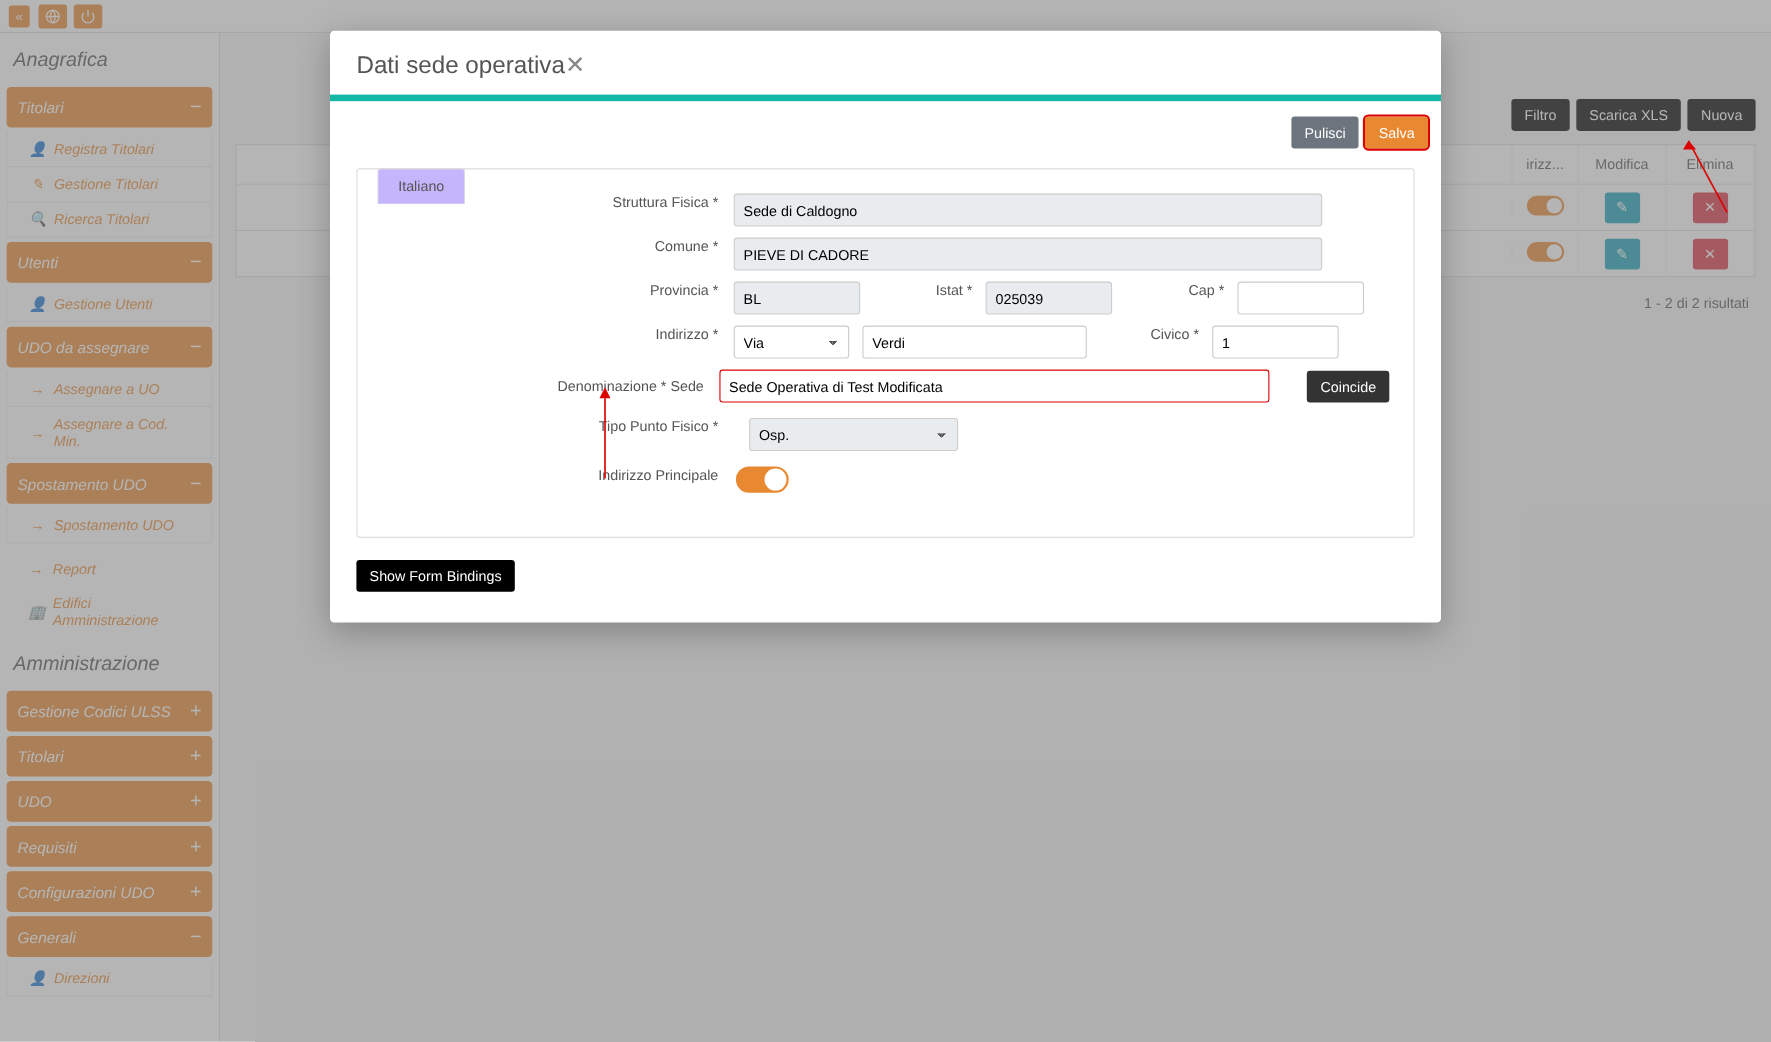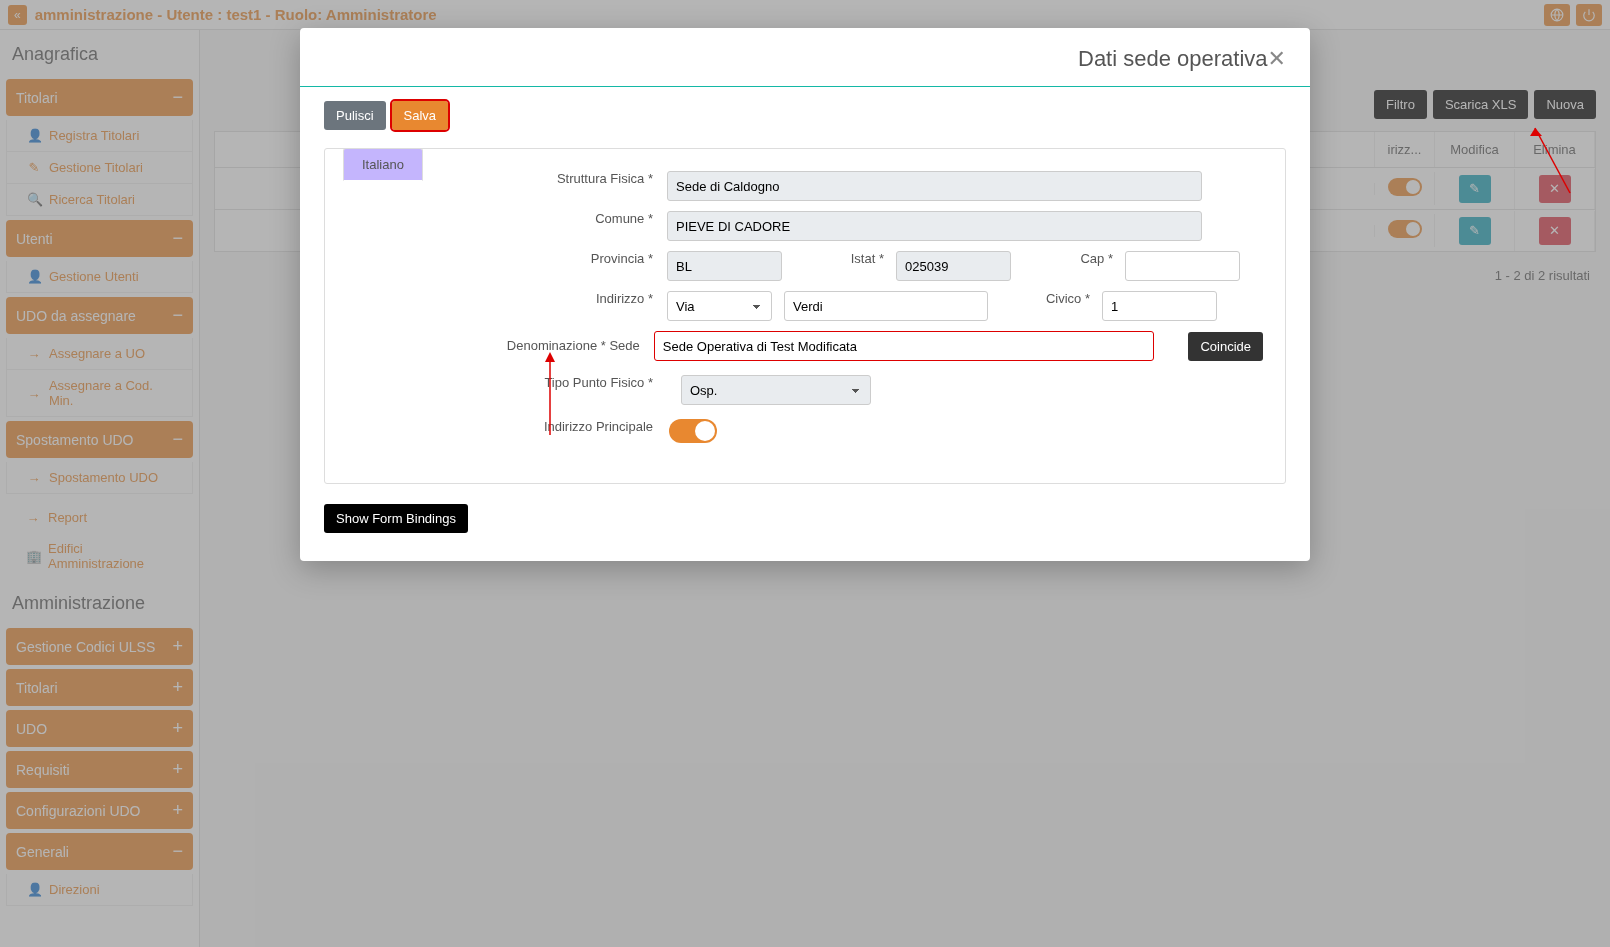--- a/index.html
+++ b/index.html
@@ -3,21 +3,21 @@
 <meta charset="utf-8">
 <style>
   * { box-sizing: border-box; margin: 0; padding: 0; }
   body { font-family: -apple-system, BlinkMacSystemFont, "Segoe UI", Arial, sans-serif; font-size: 13px; background: #f5f5f5; color: #333; overflow: hidden; width: 1610px; height: 947px; position: relative; }
   .header-bar { background: #fff; height: 30px; display: flex; align-items: center; padding: 0 8px; border-bottom: 1px solid #ddd; }
   .header-collapse { background: #e88830; color: #fff; padding: 3px 6px; border-radius: 3px; font-size: 12px; margin-right: 8px; cursor: pointer; }
   .header-title { color: #e88830; font-weight: 600; font-size: 15px; flex: 1; }
   .header-icons { display: flex; gap: 6px; }
   .header-icon { background: #e88830; color: #fff; width: 26px; height: 22px; border-radius: 3px; display: flex; align-items: center; justify-content: center; cursor: pointer; }
   .main-wrap { display: flex; height: calc(100% - 30px); }
-  .sidebar { width: 200px; background: #fff; border-right: 1px solid #ddd; overflow-y: auto; position: relative; }
+  .sidebar { width: 200px; background: #fff; border-right: 1px solid #ddd; overflow-y: auto; position: relative; font-style: italic; }
   .sidebar-section-title { color: #555; font-size: 18px; padding: 14px 12px 10px; }
   .nav-group { background: #e88830; color: #fff; padding: 8px 10px; display: flex; justify-content: space-between; align-items: center; border-radius: 4px; margin: 4px 6px 4px 6px; font-size: 14px; cursor: pointer; }
   .nav-group .symbol { font-size: 18px; font-weight: 400; }
   .nav-item { color: #e88830; padding: 8px 12px 8px 20px; display: flex; align-items: center; gap: 8px; cursor: pointer; font-size: 13px; border: 1px solid #eee; border-top: none; margin: 0 6px; }
   .nav-item:first-of-type { border-top: 1px solid #eee; }
   .nav-icon { width: 14px; text-align: center; }
   .content { flex: 1; background: #f5f5f5; padding: 10px 14px; position: relative; }
   .action-bar { display: flex; gap: 6px; justify-content: flex-end; margin: 50px 0 12px; }
   .btn { border: none; padding: 7px 12px; border-radius: 3px; font-size: 13px; cursor: pointer; color: #fff; }
   .btn-orange { background: #000000; }
@@ -29,24 +29,24 @@
   .td { padding: 6px 8px; border-right: 1px solid #eee; text-align: center; }
   .toggle { width: 34px; height: 18px; background: #e88830; border-radius: 10px; display: inline-block; position: relative; }
   .toggle::after { content: ""; width: 14px; height: 14px; background: #fff; border-radius: 50%; position: absolute; right: 2px; top: 2px; }
   .icon-btn { width: 32px; height: 28px; border-radius: 3px; display: inline-flex; align-items: center; justify-content: center; color: #fff; cursor: pointer; }
   .icon-btn.teal { background: #17a2b8; }
   .icon-btn.red { background: #dc3545; }
   .result-count { text-align: right; padding: 16px 6px; color: #555; font-size: 13px; }
 
   .overlay { position: absolute; inset: 0; background: rgba(120,120,120,0.55); display: flex; align-items: flex-start; justify-content: center; padding-top: 28px; }
   .modal { background: #fff; width: 1010px; border-radius: 4px; box-shadow: 0 8px 30px rgba(0,0,0,0.25); padding-bottom: 28px; }
-  .modal-head { display: flex; justify-content: flex-end; align-items: center; padding: 18px 24px 14px; border-bottom: 1px solid #14b8a6; }
+  .modal-head { display: flex; justify-content: flex-start; align-items: center; padding: 18px 24px 14px; border-bottom: 6px solid #14b8a6; }
   .modal-title { font-size: 22px; color: #555; font-weight: 400; }
   .modal-close { font-size: 22px; color: #888; cursor: pointer; background: none; border: none; }
-  .modal-toolbar { display: flex; gap: 6px; padding: 14px 24px 18px; }
+  .modal-toolbar { display: flex; justify-content: flex-end; gap: 6px; padding: 14px 12px 18px; }
   .btn-salva { background: #e88830; outline: 2px solid #d00; outline-offset: 0px; }
   .form-area { border: 1px solid #ddd; margin: 0 24px; border-radius: 3px; position: relative; padding: 22px 22px 30px 130px; }
   .tab { position: absolute; top: -1px; left: 18px; background: #c4b5fd; border: 1px solid #ddd; border-bottom: 1px solid #fff; padding: 8px 18px; border-radius: 3px 3px 0 0; font-size: 13px; color: #555; }
   .form-row { display: flex; align-items: flex-start; gap: 12px; margin-bottom: 10px; }
   .form-label { width: 200px; text-align: right; font-size: 13px; color: #555; padding-right: 2px; }
   .form-input, .form-select { height: 30px; border: 1px solid #ccc; border-radius: 3px; padding: 0 8px; font-size: 13px; background: #fff; }
   .form-select { appearance: none; background-image: linear-gradient(45deg, transparent 50%, #555 50%), linear-gradient(135deg, #555 50%, transparent 50%); background-position: calc(100% - 14px) 13px, calc(100% - 10px) 13px; background-size: 4px 4px, 4px 4px; background-repeat: no-repeat; }
   .readonly { background: #e9ecef; }
   .wide { width: 535px; }
   .med { width: 115px; }
@@ -60,21 +60,20 @@
   .arrow { position: absolute; pointer-events: none; }
   .arrow-line { stroke: #d00; stroke-width: 1.5; fill: none; }
   .arrow-head { fill: #d00; }
   svg.icon { width:14px; height:14px; }
 </style>
 </head>
 <body>
 
 <div class="header-bar">
   <span class="header-collapse">«</span>
-  <span class="header-title">amministrazione - Utente : test1 - Ruolo: Amministratore</span>
   <div class="header-icons">
     <span class="header-icon">
       <svg class="icon" viewBox="0 0 24 24" fill="none" stroke="#fff" stroke-width="2">
           <circle cx="12" cy="12" r="10"></circle>
           <path d="M2 12h20M12 2a15 15 0 010 20M12 2a15 15 0 000 20"></path>
         </svg>
     </span>
     <span class="header-icon">
       <svg class="icon" viewBox="0 0 24 24" fill="none" stroke="#fff" stroke-width="2">
           <path d="M18.36 6.64a9 9 0 11-12.73 0M12 2v10"></path>

